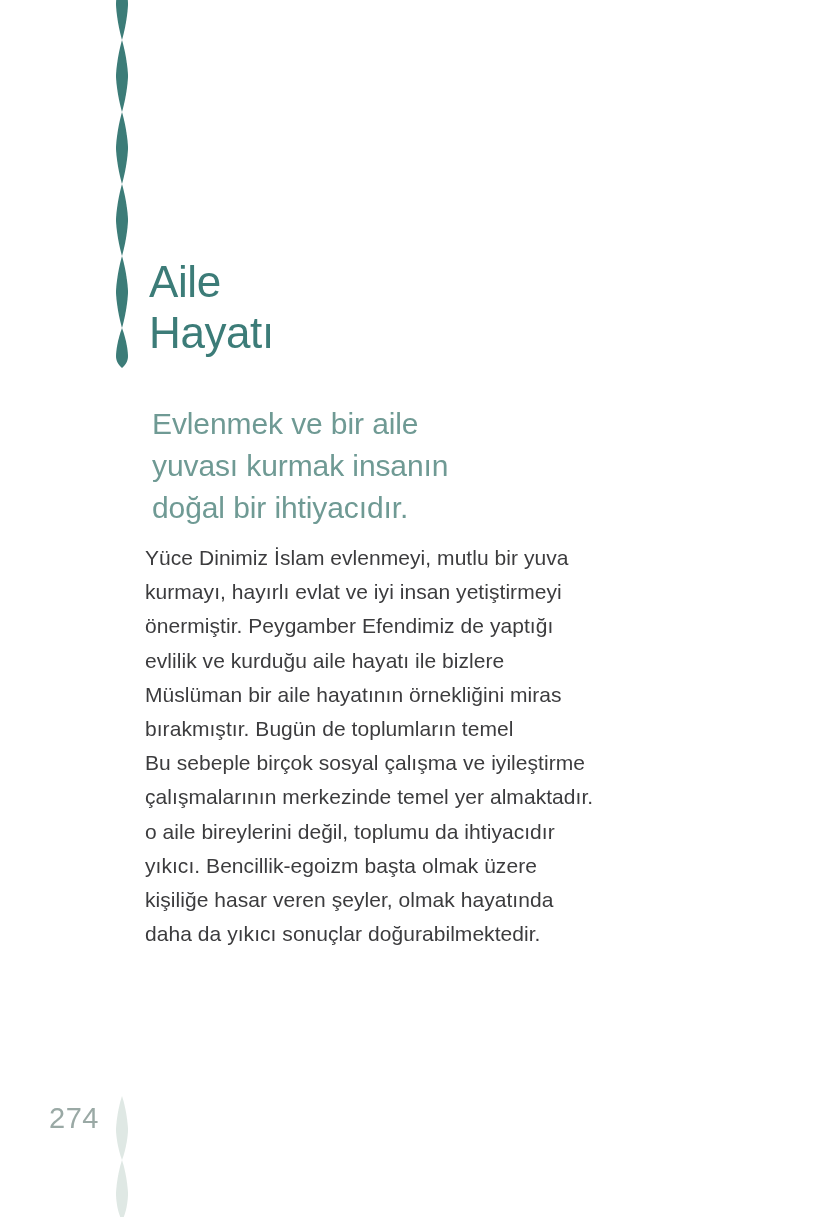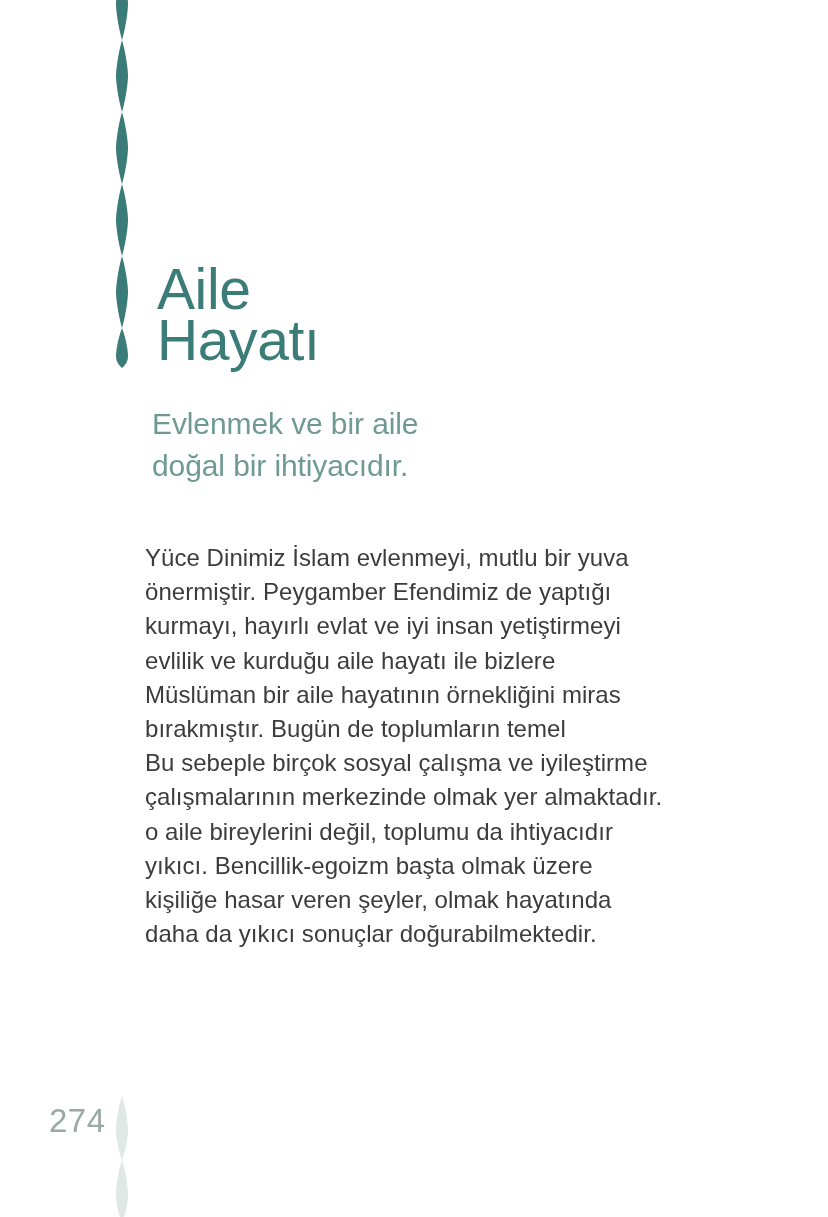--- a/index.html
+++ b/index.html
@@ -39,22 +39,22 @@
     width: 16px;
     height: 125px;
   }
 
   
   .title {
     position: absolute;
     left: 145px;
     top: 252px;
     width: 560px;
-    margin: 12px;
-    font-size: 57px;
+    margin: 4px;
+    font-size: 44px;
     font-weight: 300;
     line-height: 51px;
     letter-spacing: -0.4px;
     color: #3c7c78;
   }
   .title .title-line {
     display: block;
   }
 
   
@@ -74,39 +74,39 @@
     display: block;
   }
 
   
   .body-copy {
     position: absolute;
     left: 145px;
     top: 541px;
     width: 392px;
     margin: 0;
-    font-size: 24px;
+    font-size: 21px;
     font-weight: 400;
     line-height: 34.2px;
     letter-spacing: 0.05px;
     color: #3c3c3e;
   }
   .body-copy .body-line {
     display: block;
     white-space: nowrap;
   }
 
   
   .page-number {
     position: absolute;
     left: 49px;
     top: 1102px;
     width: 80px;
     margin: 0;
-    font-size: 33px;
+    font-size: 29px;
     font-weight: 300;
     letter-spacing: 0.5px;
     color: #9aa9a5;
   }
 </style>
 </head>
 <body>
 
 <div class="page">
 
@@ -121,32 +121,33 @@
     </g>
   </svg>
 
   <h1 class="title">
     <span class="title-line">Aile</span>
     <span class="title-line">Hayatı</span>
   </h1>
 
   <h2 class="subtitle">
     <span class="subtitle-line">Evlenmek ve bir aile</span>
+    <span class="subtitle-line">yuvası kurmak insanın</span>
     <span class="subtitle-line">doğal bir ihtiyacıdır.</span>
   </h2>
 
   <p class="body-copy">
     <span class="body-line">Yüce Dinimiz İslam evlenmeyi, mutlu bir yuva</span>
+    <span class="body-line">kurmayı, hayırlı evlat ve iyi insan yetiştirmeyi</span>
     <span class="body-line">önermiştir. Peygamber Efendimiz de yaptığı</span>
-    <span class="body-line">kurmayı, hayırlı evlat ve iyi insan yetiştirmeyi</span>
     <span class="body-line">evlilik ve kurduğu aile hayatı ile bizlere</span>
     <span class="body-line">Müslüman bir aile hayatının örnekliğini miras</span>
     <span class="body-line">bırakmıştır. Bugün de toplumların temel</span>
     <span class="body-line">Bu sebeple birçok sosyal çalışma ve iyileştirme</span>
-    <span class="body-line">çalışmalarının merkezinde olmak yer almaktadır.</span>
+    <span class="body-line">çalışmalarının merkezinde temel yer almaktadır.</span>
     <span class="body-line">o aile bireylerini değil, toplumu da ihtiyacıdır</span>
     <span class="body-line">yıkıcı. Bencillik-egoizm başta olmak üzere</span>
     <span class="body-line">kişiliğe hasar veren şeyler, olmak hayatında</span>
     <span class="body-line">daha da yıkıcı sonuçlar doğurabilmektedir.</span>
   </p>
 
   <div class="page-number">274</div>
 
   <svg class="ornament ornament-bottom" viewBox="0 0 16 125" preserveAspectRatio="none" aria-hidden="true">
     <g fill="#dfe8e4">

